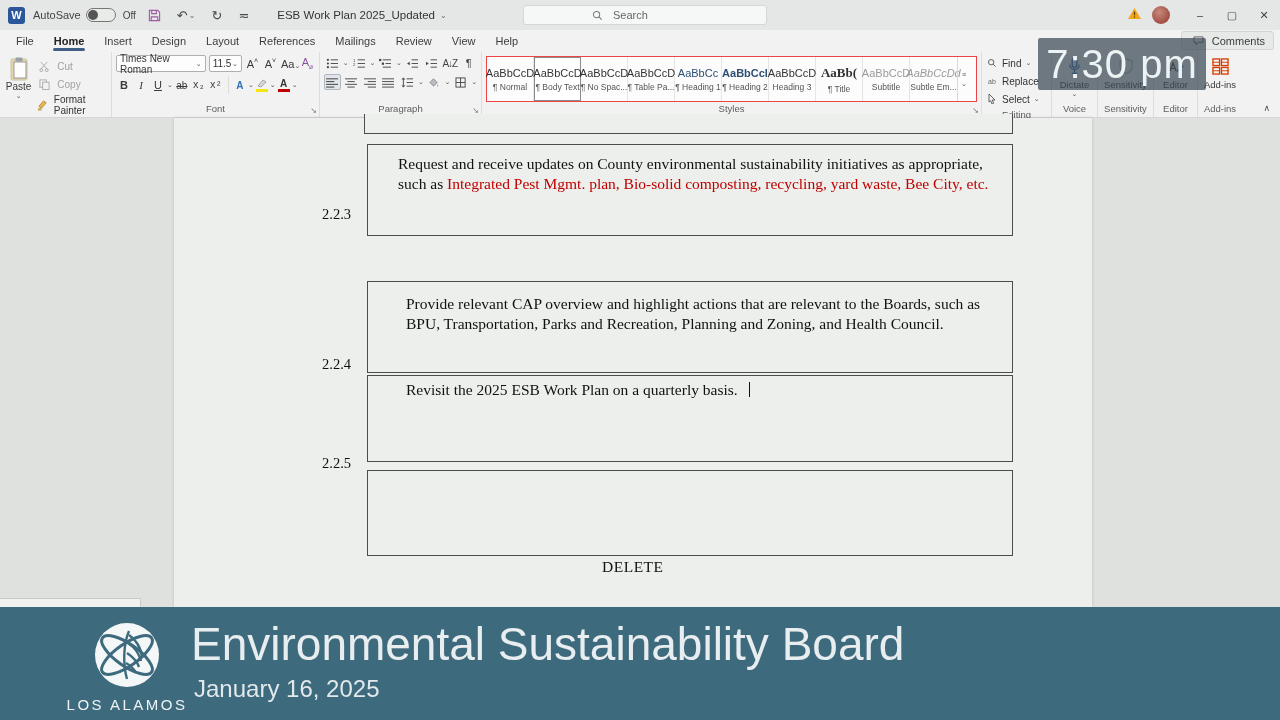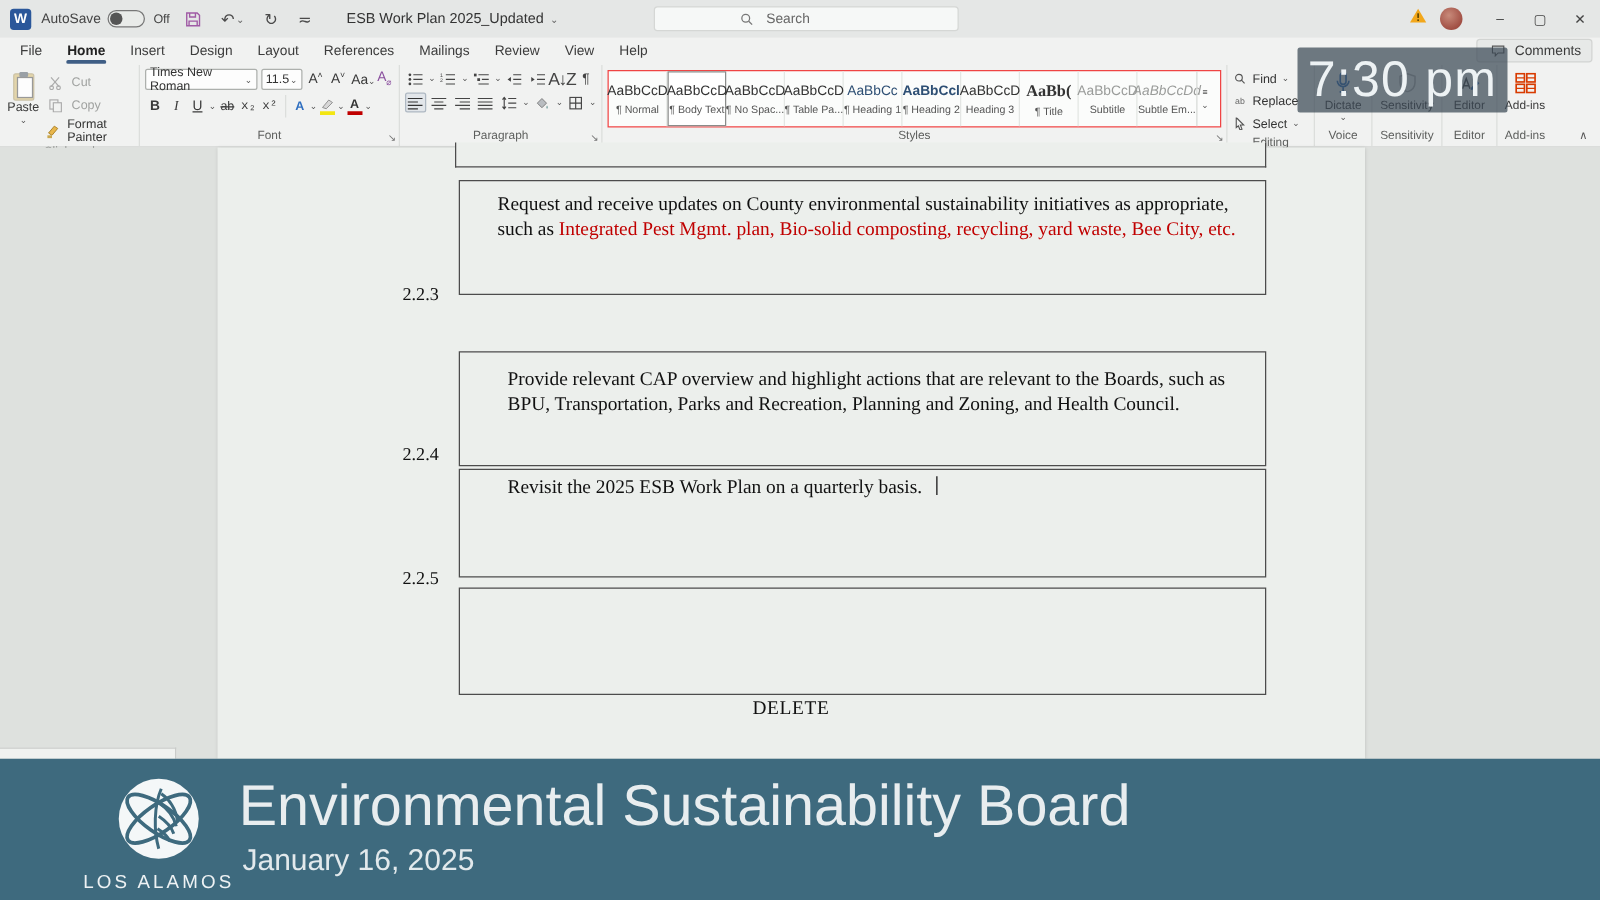--- a/index.html
+++ b/index.html
@@ -347,21 +347,21 @@
               </svg>
             </span>
           <span class="ic">
               <svg width="13" height="11" viewBox="0 0 14 12">
                 <path d="M1 4 L4 6 L1 8 z" fill="#444"></path>
                 <line x1="6" y1="2" x2="13" y2="2" stroke="#444"></line>
                 <line x1="6" y1="6" x2="13" y2="6" stroke="#444"></line>
                 <line x1="6" y1="10" x2="13" y2="10" stroke="#444"></line>
               </svg>
             </span>
-          <span class="ic" style="font-size:14px;color:#444;letter-spacing:-1px">A↓Z</span>
+          <span class="ic" style="font-size:10px;color:#444;letter-spacing:-1px">A↓Z</span>
           <span class="ic" style="font-size:11px;color:#444">¶</span>
         </div>
         <div class="para-row">
           <span class="ic sel-box">
               <svg width="13" height="11" viewBox="0 0 14 12">
                 <line x1="0" y1="2" x2="13" y2="2" stroke="#333"></line>
                 <line x1="0" y1="5" x2="9" y2="5" stroke="#333"></line>
                 <line x1="0" y1="8" x2="13" y2="8" stroke="#333"></line>
                 <line x1="0" y1="11" x2="9" y2="11" stroke="#333"></line>
               </svg>
@@ -566,21 +566,21 @@
   <div class="doc-canvas">
     <div class="page">
 
       <div class="cell" style="left:190px; top:-4px; width:649px; height:20px; border-top:none"></div>
 
       <div class="cell" style="left:193px; top:26px; width:646px; height:92px">
         <div class="doc-text" style="padding:9px 14px 0 30px">
           <span>Request and receive updates on County environmental sustainability initiatives as appropriate, such as </span><span class="red">Integrated Pest Mgmt. plan, Bio-solid composting, recycling, yard waste, Bee City, etc.</span>
         </div>
       </div>
-      <div class="row-num" style="left:148px; top:110px">2.2.3</div>
+      <div class="row-num" style="left:148px; top:88px">2.2.3</div>
 
       <div class="cell" style="left:193px; top:163px; width:646px; height:92px">
         <div class="doc-text" style="padding:12px 10px 0 38px">
           <span>Provide relevant CAP overview and highlight actions that are relevant to the Boards, such as BPU, Transportation, Parks and Recreation, Planning and Zoning, and Health Council.</span><span class="red"></span>
         </div>
       </div>
       <div class="row-num" style="left:148px; top:238px">2.2.4</div>
 
       <div class="cell" style="left:193px; top:257px; width:646px; height:87px">
         <div class="doc-text" style="padding:4px 10px 0 38px">

